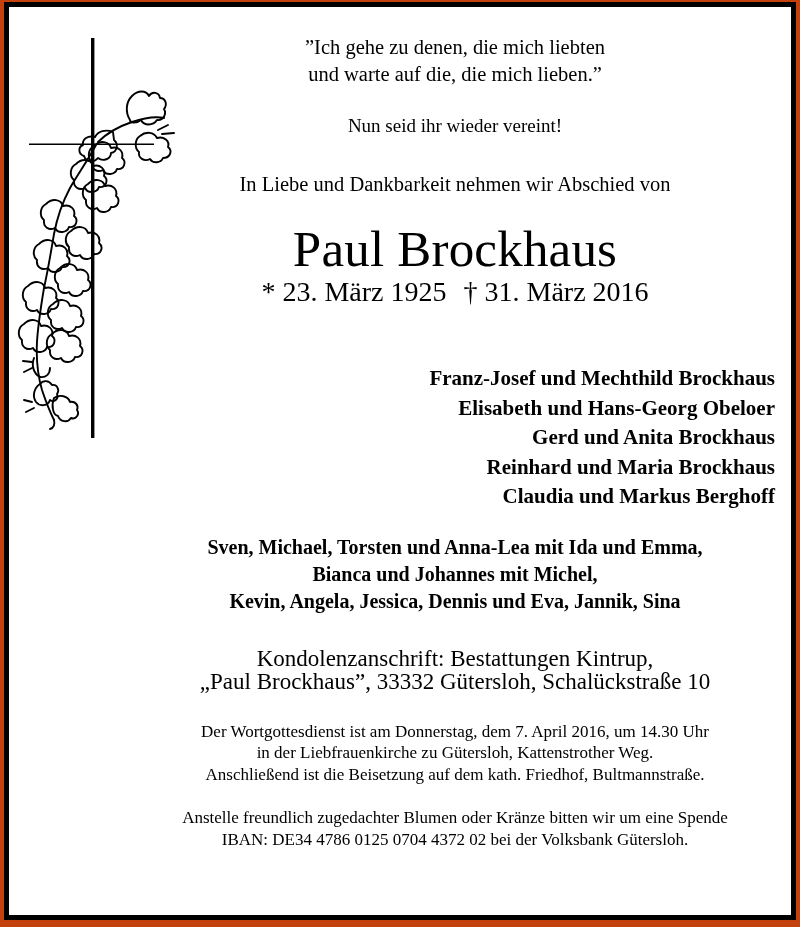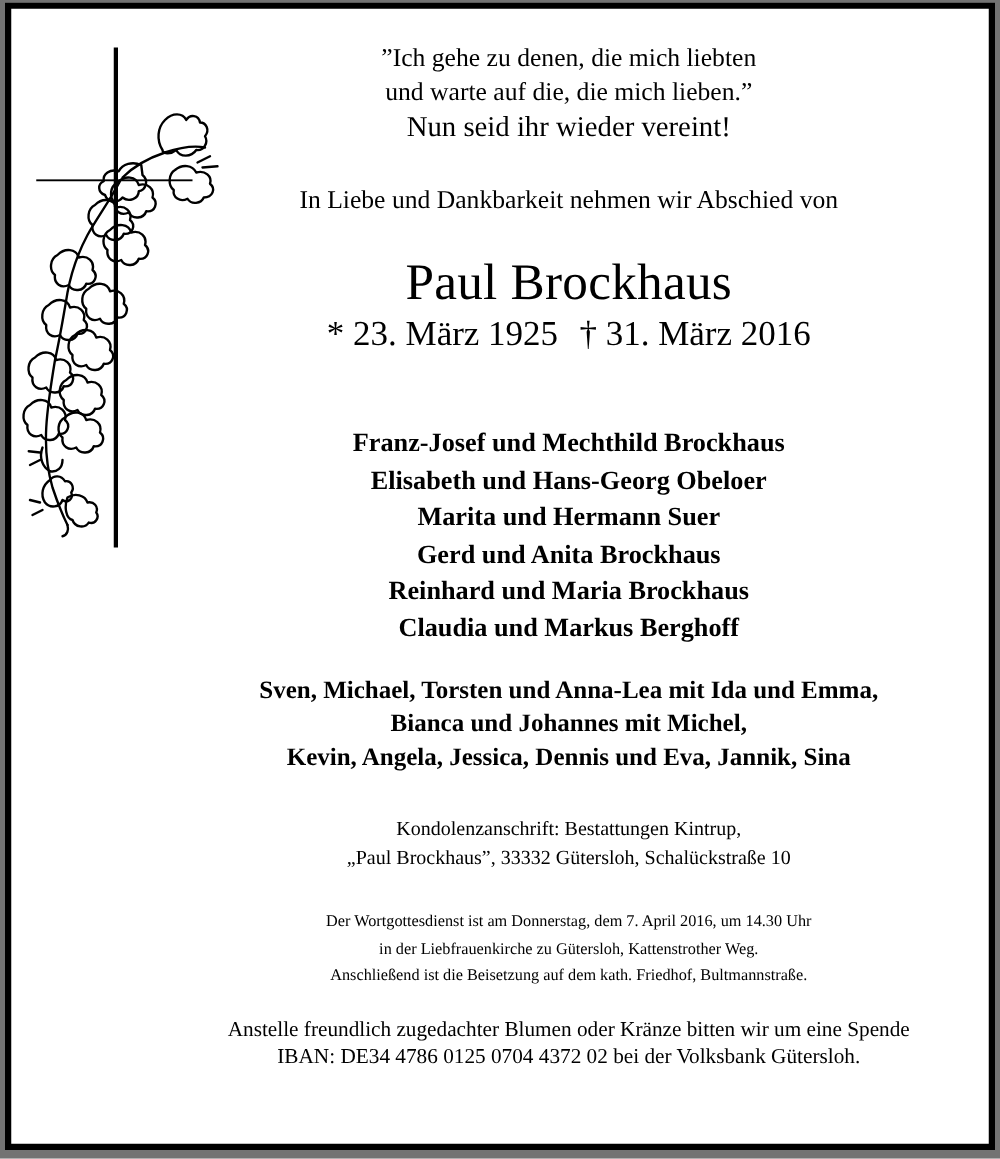--- a/index.html
+++ b/index.html
@@ -9,21 +9,21 @@
     background: #ffffff;
   }
   body {
     font-family: "Liberation Serif", "DejaVu Serif", serif;
     color: #000000;
   }
   #notice {
     position: relative;
     width: 800px;
     height: 927px;
-    background: #737373;
+    background: #c2410c;
     box-sizing: border-box;
     overflow: hidden;
   }
   .frame {
     position: absolute;
     left: 4px;
     top: 2px;
     width: 792px;
     height: 918px;
     border: 5px solid #000000;
@@ -55,61 +55,63 @@
   }
   .blk { width: 100%; }
   .line { display: block; white-space: nowrap; }
 
   .verse {
     margin-top: 34px;
     font-size: 20.5px;
     line-height: 27px;
   }
   .reunited {
-    font-size: 23px;
+    margin-top: 24px;
+    font-size: 19px;
     line-height: 27px;
   }
   .farewell {
     margin-top: 32px;
     font-size: 20.5px;
     line-height: 27px;
   }
   .deceased-name {
     margin-top: 28px;
-    font-size: 41px;
+    font-size: 51px;
     line-height: 47px;
     letter-spacing: 0.2px;
   }
   .dates {
     margin-top: 4px;
     font-size: 28px;
     line-height: 29px;
   }
   .date-gap { display: inline-block; width: 17px; }
   .family {
     margin-top: 58px;
     font-weight: bold;
     font-size: 21px;
     line-height: 29.5px;
+    text-align: right;
   }
   .grandchildren {
     margin-top: 22px;
     font-weight: bold;
     font-size: 20px;
     line-height: 27px;
   }
   .condolence {
     margin-top: 32px;
-    font-size: 16px;
+    font-size: 23px;
     line-height: 23px;
     font-family: Liberation Serif, serif;
   }
   .service {
     margin-top: 28px;
-    font-size: 13px;
+    font-size: 17px;
     line-height: 21.5px;
     text-align: center;
   }
   .donation {
     margin-top: 22px;
     font-size: 17px;
     line-height: 21.5px;
   }
 </style>
 </head>
@@ -215,21 +217,20 @@
       <span class="line">Paul Brockhaus</span>
     </div>
 
     <div class="blk dates">
       <span>* 23. März 1925</span><span class="date-gap"></span><span>† 31. März 2016</span>
     </div>
 
     <div class="blk family">
       <span class="line">Franz-Josef und Mechthild Brockhaus</span>
       <span class="line">Elisabeth und Hans-Georg Obeloer</span>
-      <span class="line">Marita und Hermann Suer</span>
       <span class="line">Gerd und Anita Brockhaus</span>
       <span class="line">Reinhard und Maria Brockhaus</span>
       <span class="line">Claudia und Markus Berghoff</span>
     </div>
 
     <div class="blk grandchildren">
       <span class="line">Sven, Michael, Torsten und Anna-Lea mit Ida und Emma,</span>
       <span class="line">Bianca und Johannes mit Michel,</span>
       <span class="line">Kevin, Angela, Jessica, Dennis und Eva, Jannik, Sina</span>
     </div>

